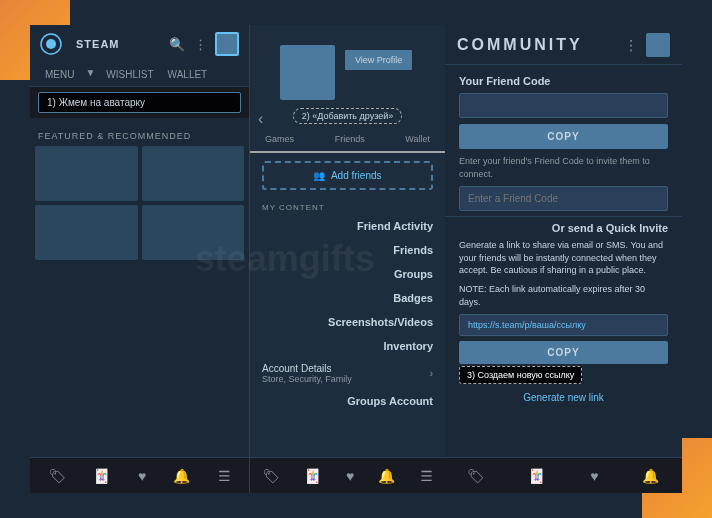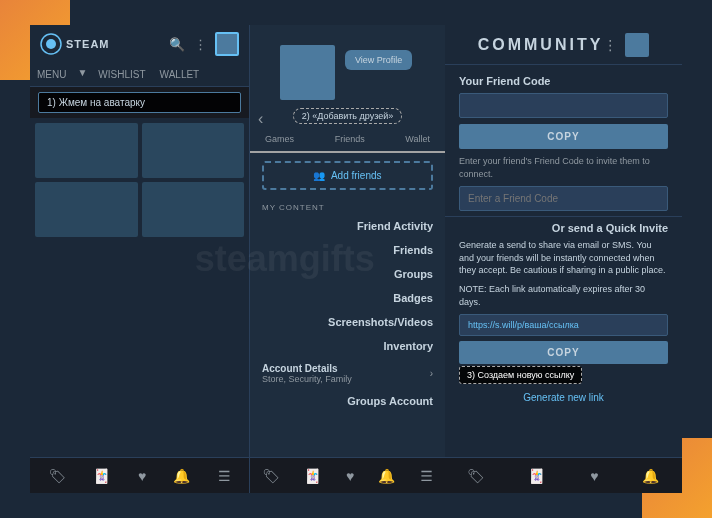--- a/index.html
+++ b/index.html
@@ -56,21 +56,21 @@
       padding: 8px 10px;
       display: flex;
       align-items: center;
       justify-content: space-between;
       height: 38px;
     }
 
     .steam-logo {
       display: flex;
       align-items: center;
-      gap: 4px;
+      gap: 14px;
     }
 
     .steam-logo-icon {
       width: 22px;
       height: 22px;
     }
 
     .steam-logo-text {
       color: #c6d4df;
       font-size: 11px;
@@ -93,21 +93,21 @@
     .avatar-small {
       width: 24px;
       height: 24px;
       background: #4c7a9e;
       border-radius: 2px;
       border: 2px solid #66c0f4;
     }
 
     .nav-bar {
       background: #1b2838;
-      padding: 4px 4px;
+      padding: 4px 12px;
       display: flex;
       gap: 8px;
       font-size: 10px;
       color: #8f98a0;
       border-bottom: 1px solid #2a3f5a;
     }
 
     .nav-item {
       cursor: pointer;
       padding: 2px 3px;
@@ -199,21 +199,21 @@
       background: #4c7a9e;
       border-radius: 2px;
       flex-shrink: 0;
     }
 
     .view-profile-btn {
       background: #4c7a9e;
       color: #c6d4df;
       font-size: 9px;
       padding: 5px 10px;
-      border-radius: 6px;
+      border-radius: 1px;
       cursor: pointer;
       white-space: nowrap;
       margin-top: 5px;
     }
 
     .profile-tabs {
       display: flex;
       justify-content: space-between;
       padding: 5px 10px;
       border-bottom: 2px solid #a3a3a3;
@@ -284,21 +284,21 @@
       background: #1b2838;
       display: flex;
       flex-direction: column;
     }
 
     .community-header {
       background: #1b2838;
       padding: 8px 12px;
       display: flex;
       align-items: center;
-      justify-content: center;
+      justify-content: space-between;
       height: 40px;
       border-bottom: 1px solid #2a3f5a;
     }
 
     .community-title {
       color: #c6d4df;
       font-size: 16px;
       font-weight: bold;
       letter-spacing: 3px;
     }
@@ -483,20 +483,21 @@
       </div>
     </div>
     <div class="nav-bar">
       <span class="nav-item">MENU</span>
       <span style="color:#8f98a0">▼</span>
       <span class="nav-item">WISHLIST</span>
       <span class="nav-item">WALLET</span>
     </div>
     <div class="tooltip-box">1) Жмем на аватарку</div>
     <div class="left-content">
+      <div class="featured-label">FEATURED &amp; RECOMMENDED</div>
       <div class="game-tiles">
         <div class="game-tile"></div>
         <div class="game-tile"></div>
         <div class="game-tile"></div>
         <div class="game-tile"></div>
       </div>
     </div>
     <div class="left-bottom-nav">
       <span class="bottom-nav-icon">🏷</span>
       <span class="bottom-nav-icon">🃏</span>
@@ -528,21 +529,21 @@
     </div>
     <div class="my-content-label">MY CONTENT</div>
     <div class="menu-item">Friend Activity</div>
     <div class="menu-item">Friends</div>
     <div class="menu-item">Groups</div>
     <div class="menu-item">Badges</div>
     <div class="menu-item">Screenshots/Videos</div>
     <div class="menu-item">Inventory</div>
     <div class="menu-item-sub">
       <div>
-        <div style="font-weight:bold; font-size:10px; color:#c6d4df;">Account Details</div>
+        <div style="font-weight:normal; font-size:10px; color:#c6d4df;">Account Details</div>
         <div style="font-size:9px; color:#8f98a0;">Store, Security, Family</div>
       </div>
       <span style="color:#8f98a0">›</span>
     </div>
     <div class="menu-item">Groups Account</div>
     <div class="middle-bottom-nav">
       <span style="color:#8f98a0;font-size:14px">🏷</span>
       <span style="color:#8f98a0;font-size:14px">🃏</span>
       <span style="color:#8f98a0;font-size:14px">♥</span>
       <span style="color:#8f98a0;font-size:14px">🔔</span>
@@ -563,31 +564,31 @@
       <div class="section-label">Your Friend Code</div>
       <input class="friend-code-input" type="text" value="" placeholder="" style="">
       <div class="copy-button">COPY</div>
       <div class="section-description">Enter your friend's Friend Code to invite them to connect.</div>
       <input class="enter-friend-code" type="text" placeholder="Enter a Friend Code" style="">
     </div>
 
     <div class="quick-invite-section">
       <div class="quick-invite-label">Or send a Quick Invite</div>
       <div class="note-link-label">
-        <span>Generate a send to share via email or SMS. You and your friends will be instantly connected when they accept. Be cautious if sharing in a public place.</span>
+        <span>Generate a link to share via email or SMS. You and your friends will be instantly connected when they accept. Be cautious if sharing in a public place.</span>
       </div>
       <div style="position:relative;">
         <div class="note-link-label">
           <span>NOTE: Each link</span>
           <span>automatically expires after 30 days.</span>
         </div>
 
       </div>
       <div class="link-url">
-        <span>https://s.will/p/ваша/ссылка</span>
+        <span>https://s.team/p/ваша/ссылку</span>
       </div>
       <div style="position:relative;">
         <div class="copy-link-button">COPY</div>
 
         <div style="position:absolute; left:0; bottom:-20px; background:rgba(0,0,0,0.85); border:1px dashed #aaa; color:#fff; font-size:9px; padding:3px 7px; border-radius:3px; white-space:nowrap;">
           <span>3) Создаем новую ссылку</span>
         </div>
       </div>
       <div style="margin-top:24px;">
         <div class="generate-new-link">Generate new link</div>

